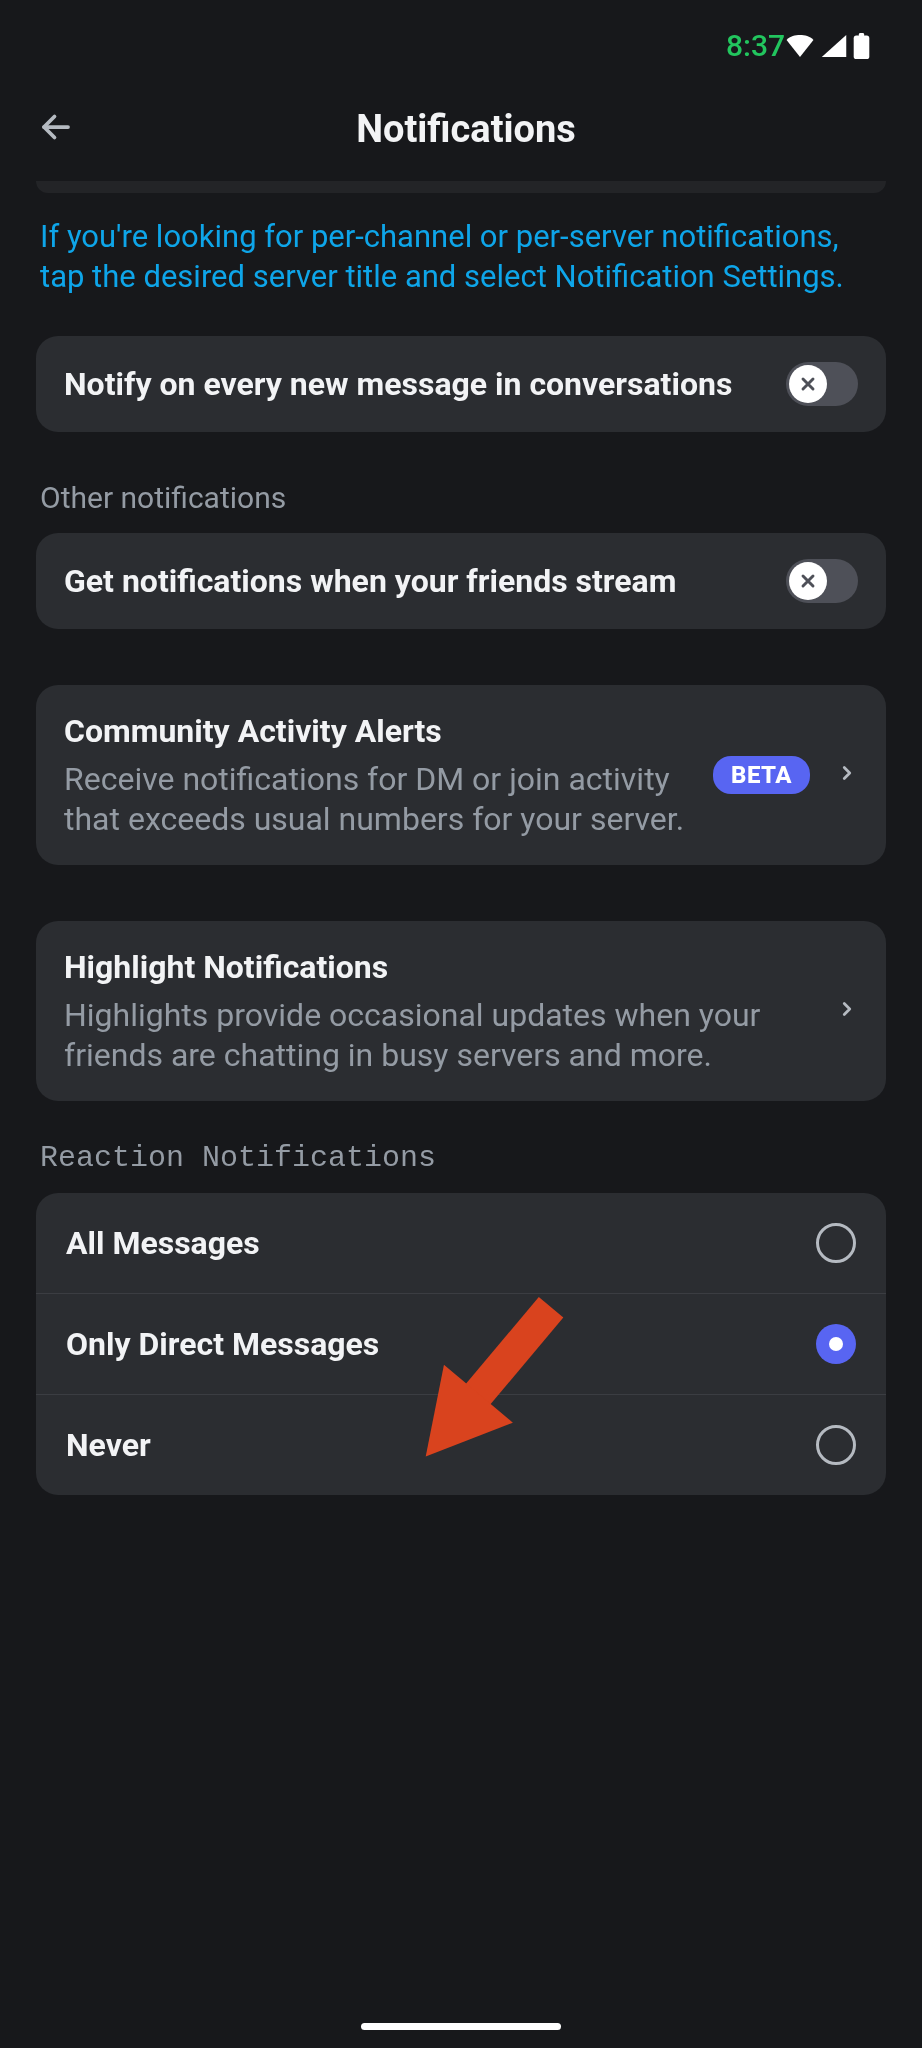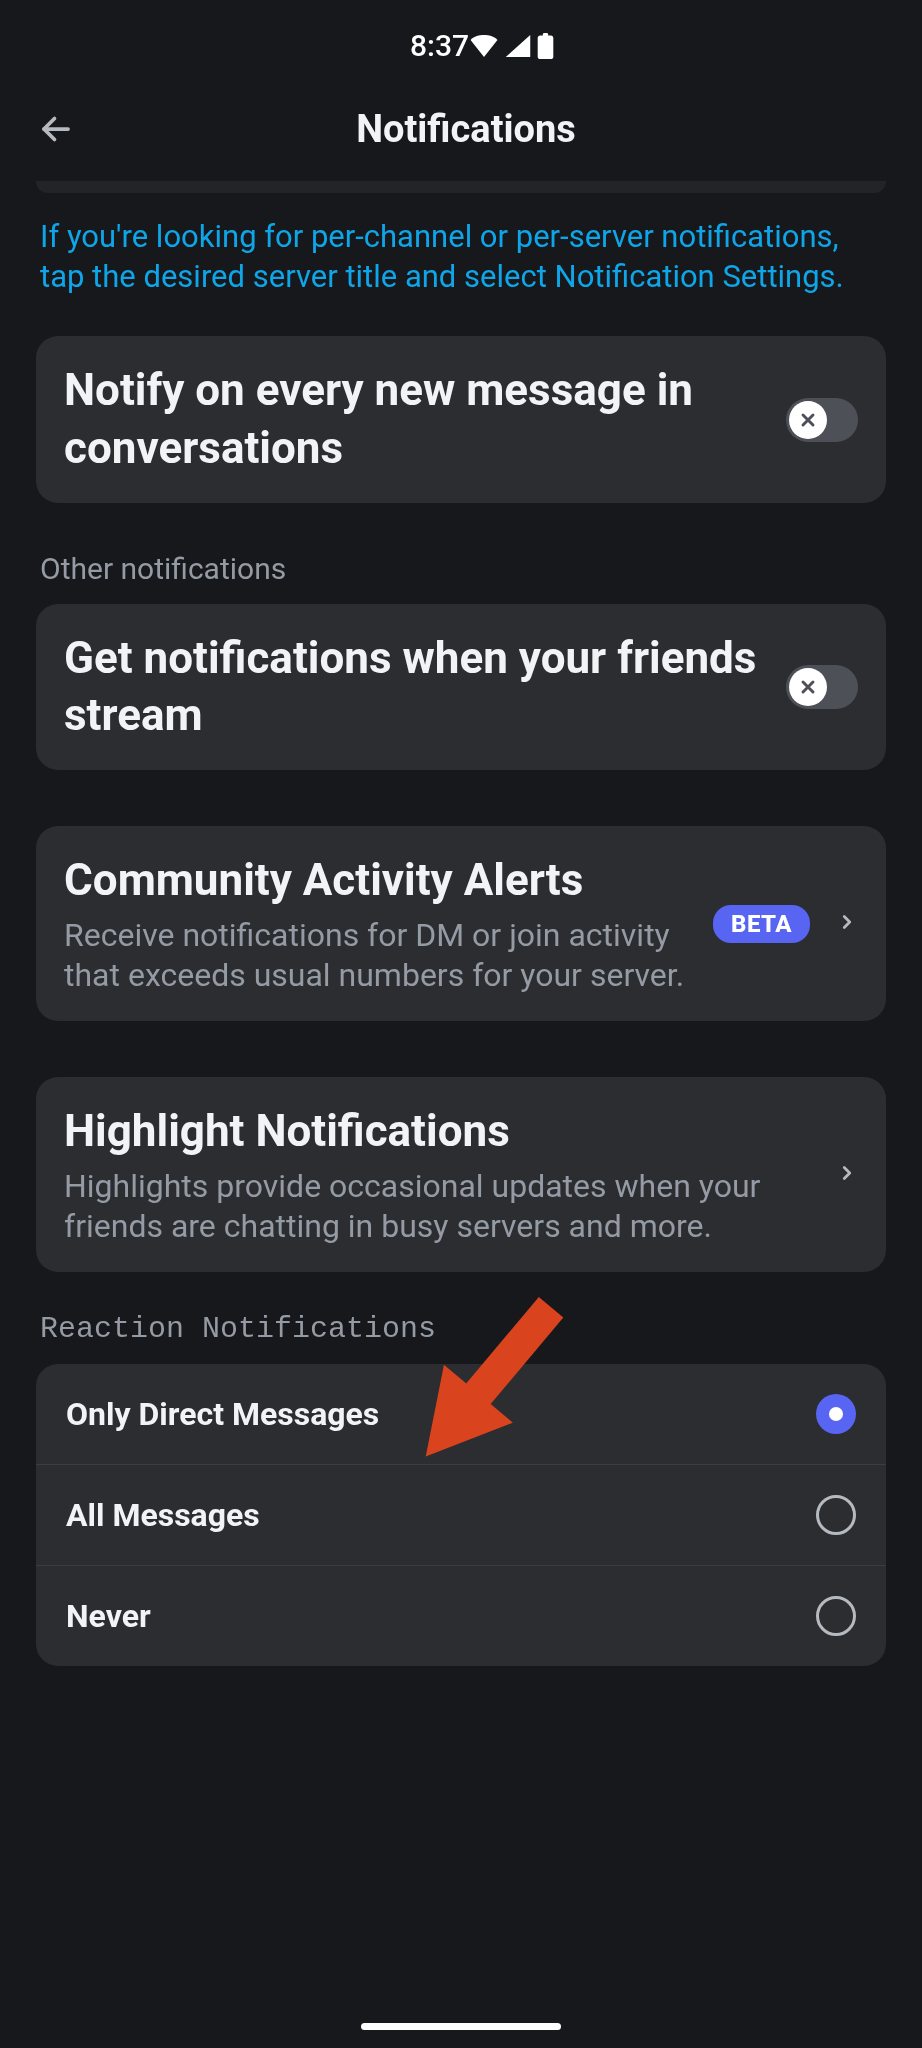--- a/index.html
+++ b/index.html
@@ -7,36 +7,36 @@
     width: 922px;
     height: 2048px;
     background: #17181b;
     font-family: -apple-system, BlinkMacSystemFont, "Segoe UI", Roboto, sans-serif;
     color: #fff;
     overflow: hidden;
     position: relative;
   }
   .status-bar {
     display: flex;
-    justify-content: center;
+    justify-content: flex-end;
     align-items: center;
     padding: 28px 52px 20px 52px;
     font-size: 30px;
     font-weight: 500;
-    color: #ffffff;
+    color: #22c55e;
     margin-left: 42px;
   }
   .status-icons {
     display: flex;
     gap: 6px;
     align-items: center;
   }
   .header {
     display: flex;
-    align-items: flex-end;
+    align-items: center;
     padding: 24px 28px 30px 38px;
     position: relative;
   }
   .back-btn {
     position: absolute;
     left: 38px;
     color: #b5bac1;
   }
   .header-title {
     flex: 1;
@@ -68,21 +68,21 @@
     align-items: center;
     padding: 26px 28px;
     justify-content: space-between;
   }
   .card.tall { align-items: center; }
   .card-text {
     flex: 1;
     padding-right: 20px;
   }
   .card-title {
-    font-size: 44px;
+    font-size: 32px;
     font-weight: 700;
     color: #f2f3f5;
     line-height: 1.3;
   }
   .card-sub {
     font-size: 32px;
     color: #949ba4;
     line-height: 1.25;
     margin-top: 6px;
   }
@@ -282,26 +282,26 @@
             <polyline points="9 18 15 12 9 6"></polyline>
           </svg>
       </span>
     </div>
   </div>
 
   <div class="section-label" style="padding-top:40px;font-family:Liberation Mono, monospace;">Reaction Notifications</div>
 
   <div class="radio-list">
     <div class="radio-item">
+      <span class="radio-label">All Messages</span>
+      <span class="radio"></span>
+    </div>
+    <div class="radio-item">
       <span class="radio-label">Only Direct Messages</span>
       <span class="radio selected"></span>
-    </div>
-    <div class="radio-item">
-      <span class="radio-label">All Messages</span>
-      <span class="radio"></span>
     </div>
     <div class="radio-item">
       <span class="radio-label">Never</span>
       <span class="radio"></span>
     </div>
   </div>
 
 </div>
 
 <svg class="arrow-overlay" width="200" height="220" viewBox="0 0 200 220">

